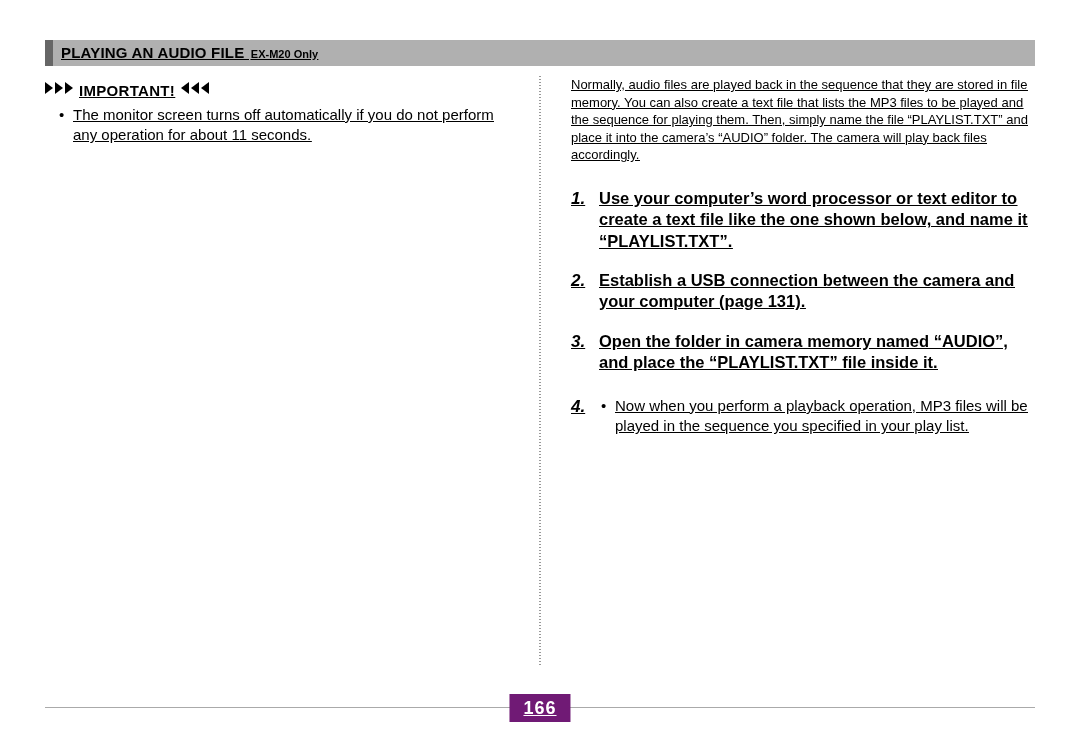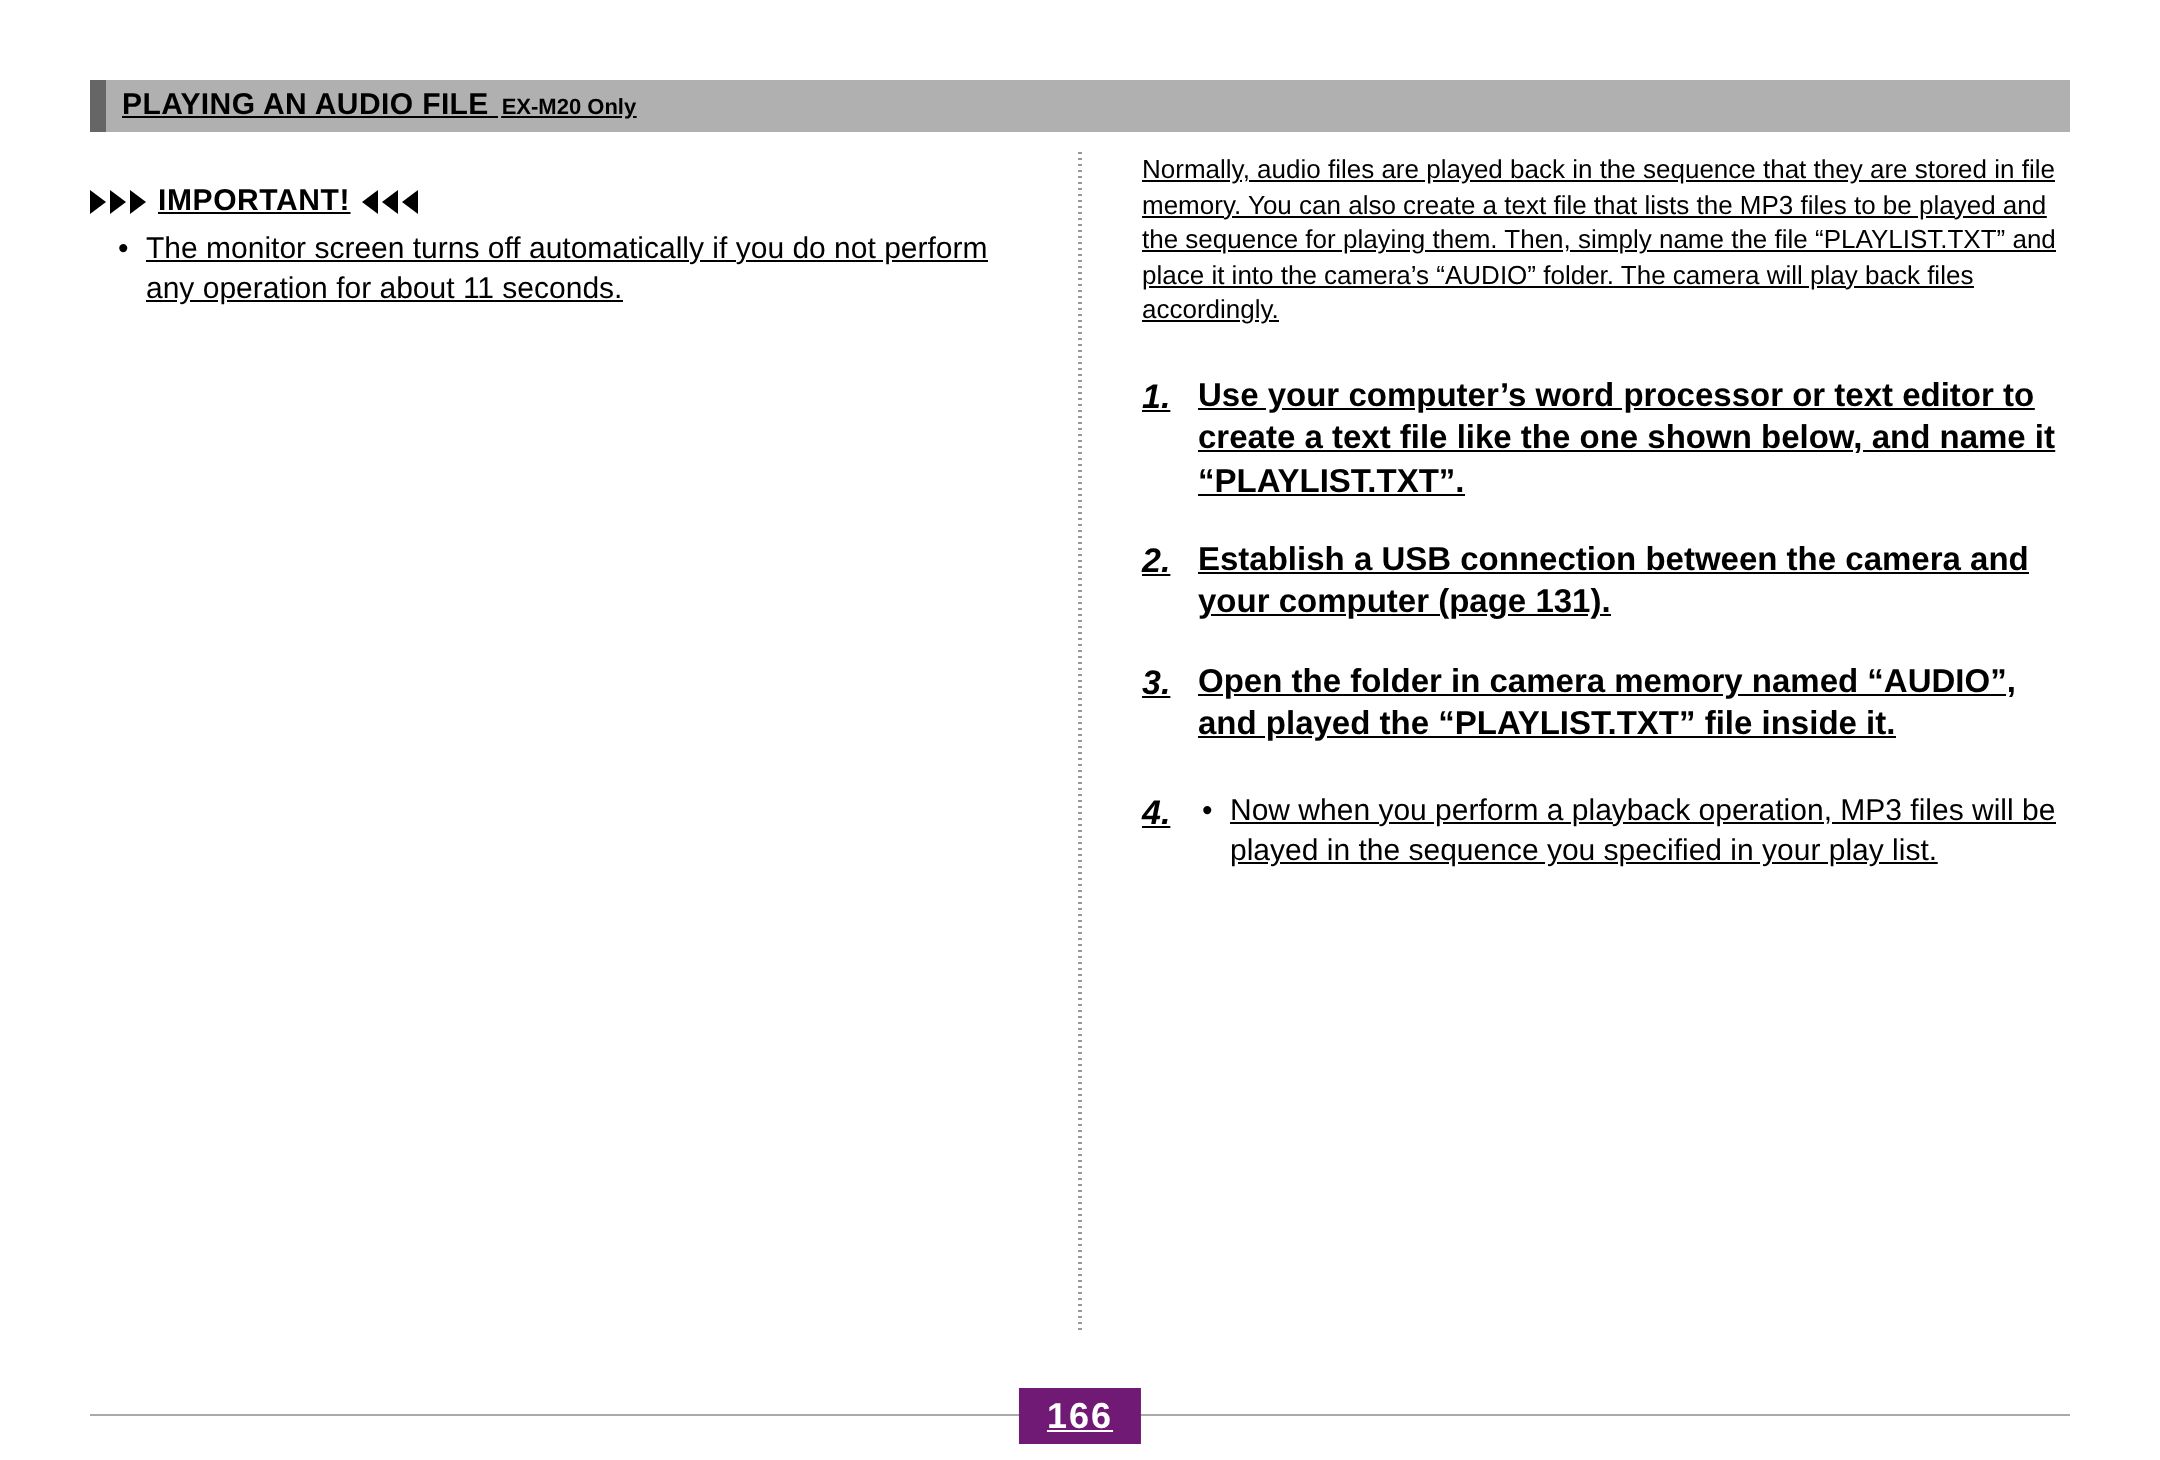--- a/index.html
+++ b/index.html
@@ -16,21 +16,21 @@
   .columns { display: flex; gap: 0; }
   .col { flex: 1; }
   .col-left { padding-right: 30px; }
   .col-right { padding-left: 30px; }
   .divider {
     width: 2px;
     background: repeating-linear-gradient(to bottom, #999 0, #999 1px, transparent 1px, transparent 3px);
     margin-top: 0;
     height: 590px;
   }
-  .important-line { display: flex; align-items: center; gap: 6px; margin-top: 16px; margin-bottom: 6px; }
+  .important-line { display: flex; gap: 6px; margin-top: 6px; margin-bottom: 6px; }
   .tri-group { display: flex; gap: 2px; }
   .tri-right {
     width: 0; height: 0;
     border-top: 6px solid transparent;
     border-bottom: 6px solid transparent;
     border-left: 8px solid #000;
   }
   .tri-left {
     width: 0; height: 0;
     border-top: 6px solid transparent;
@@ -104,21 +104,21 @@
         <li>
           <span class="num">1.</span>
           <span class="txt">Use your computer’s word processor or text editor to create a text file like the one shown below, and name it “PLAYLIST.TXT”.</span>
         </li>
         <li>
           <span class="num">2.</span>
           <span class="txt">Establish a USB connection between the camera and your computer (page 131).</span>
         </li>
         <li>
           <span class="num">3.</span>
-          <span class="txt">Open the folder in camera memory named “AUDIO”, and played the “PLAYLIST.TXT” file inside it.</span>
+          <span class="txt">Open the folder in camera memory named “AUDIO”, and place the “PLAYLIST.TXT” file inside it.</span>
         </li>
         <li>
           <span class="num">4.</span>
           <ul class="sub-bullet">
             <li>Now when you perform a playback operation, MP3 files will be played in the sequence you specified in your play list.</li>
           </ul>
         </li>
       </ol>
     </div>
 

